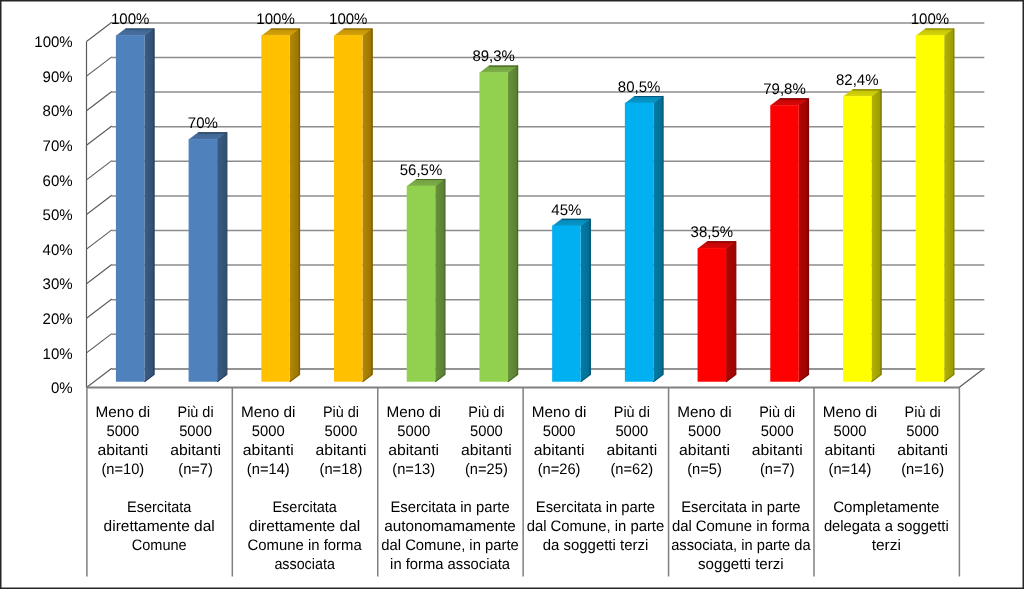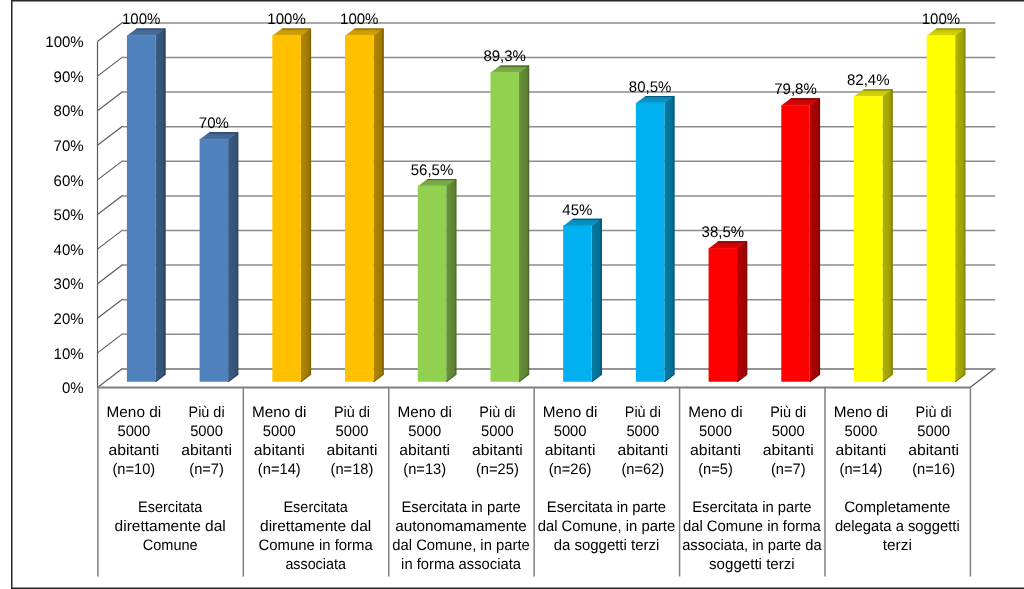--- a/index.html
+++ b/index.html
@@ -1,18 +1,18 @@
 <!DOCTYPE html>
 <html><head>
 <meta charset="utf-8">
 <title>chart</title>
 <style>
   html,body{margin:0;padding:0;background:#fff;}
   body{width:1024px;height:589px;overflow:hidden;font-family:"Liberation Sans",sans-serif;}
-  #chart-frame{position:absolute;left:11px;top:0;width:996px;height:589px;text-align:right;}
+  #chart-frame{position:absolute;left:0;top:0;width:996px;height:589px;text-align:right;}
   svg{display:block;will-change:transform;}
   text{font-family:"Liberation Sans",sans-serif;fill:#000;
        -webkit-font-smoothing:antialiased;text-rendering:geometricPrecision;}
 </style>
 </head>
 <body>
 
 <div id="chart-frame">
   <svg id="svg" width="1024" height="589" viewBox="0 0 1024 589">
       <defs>

